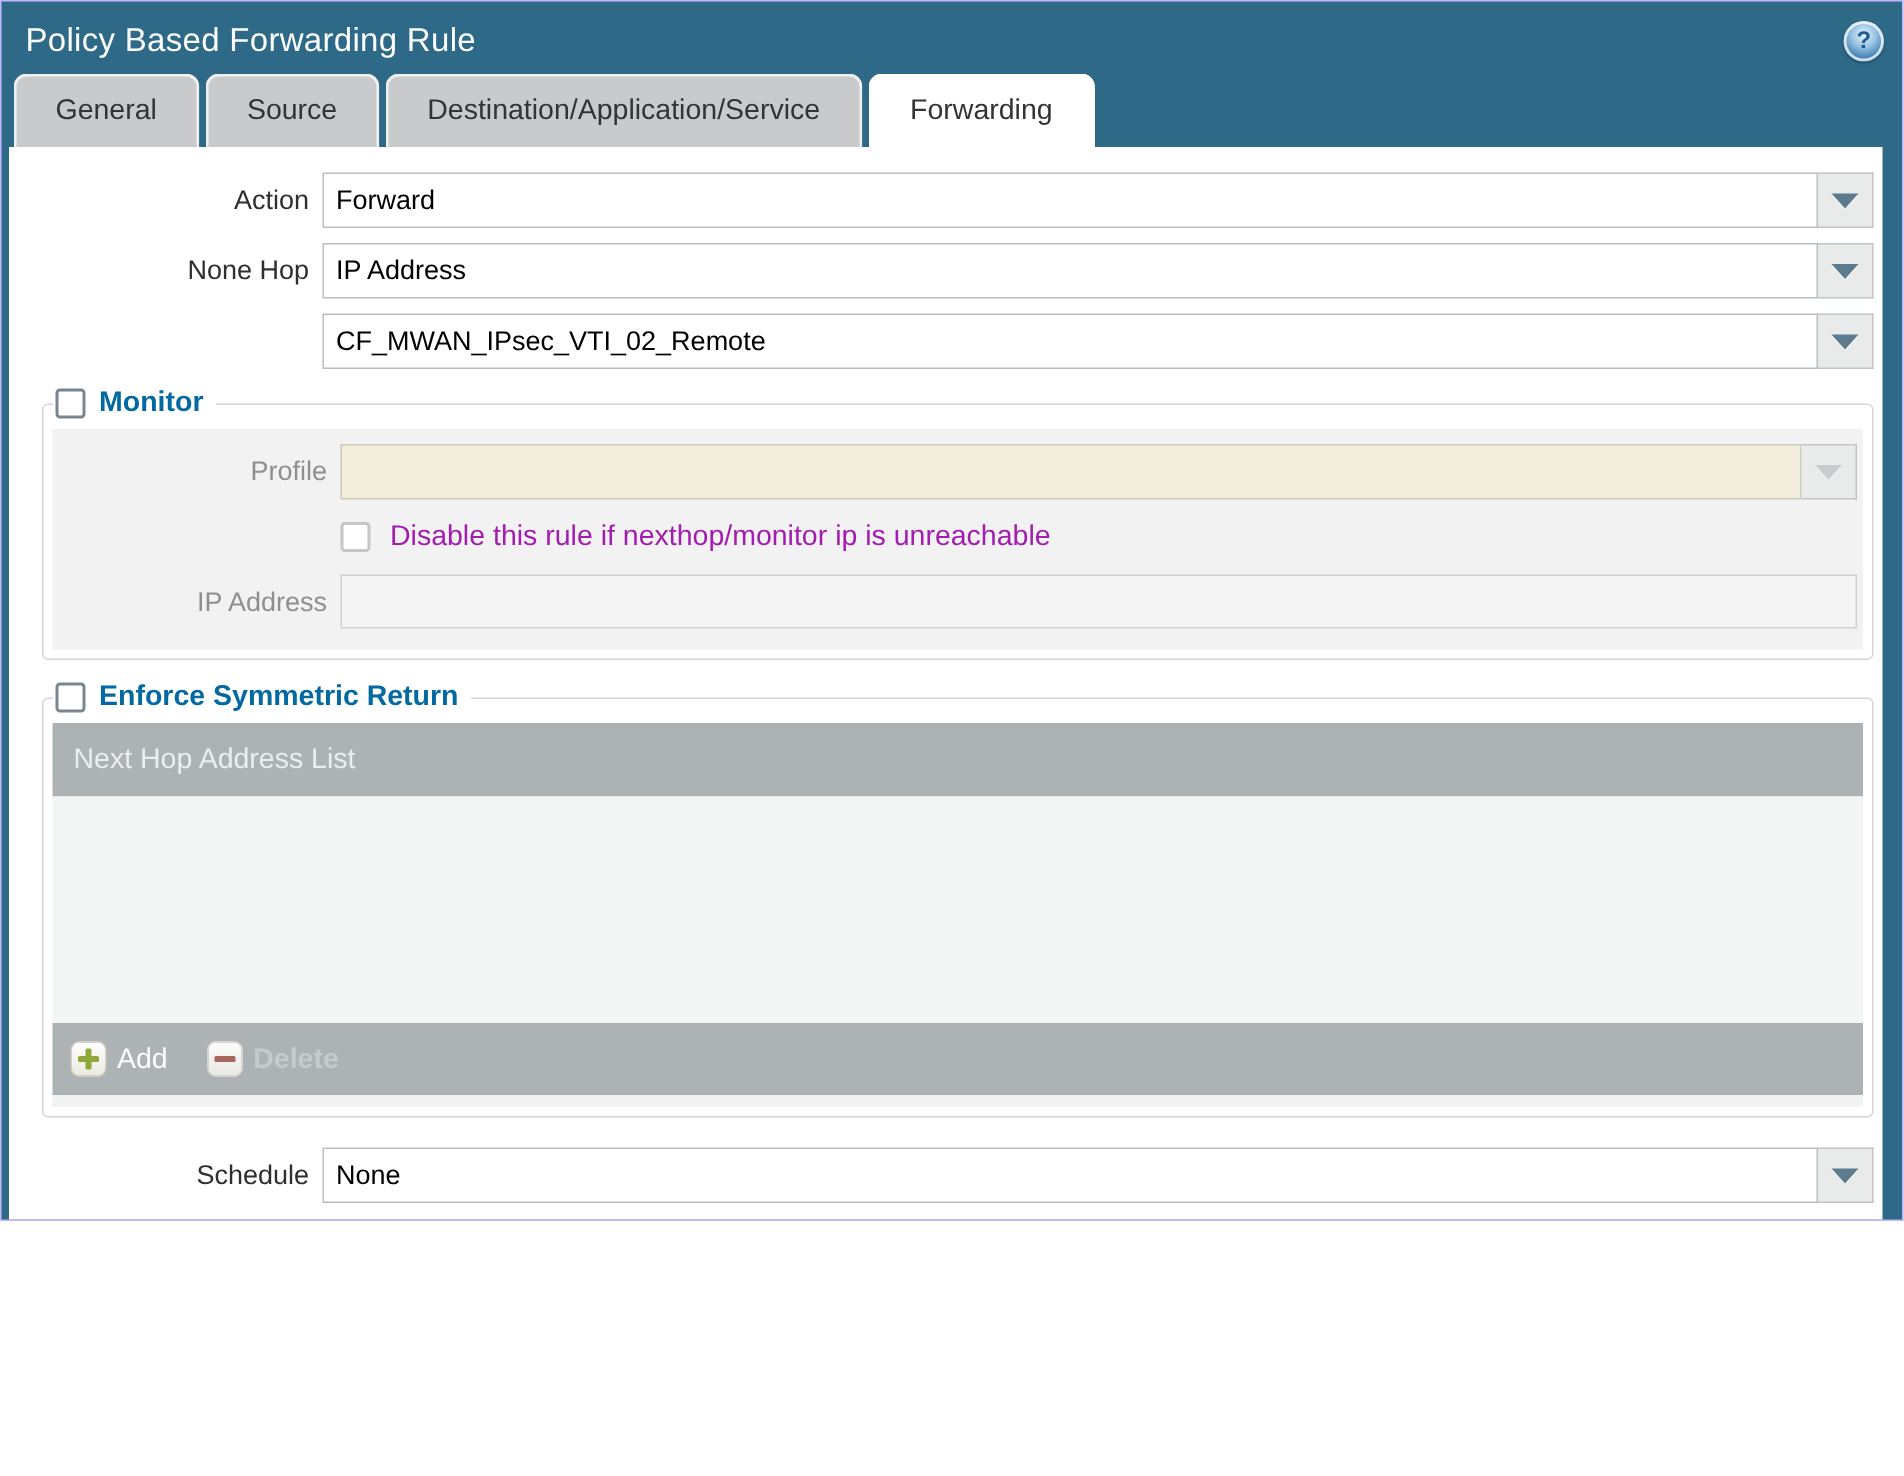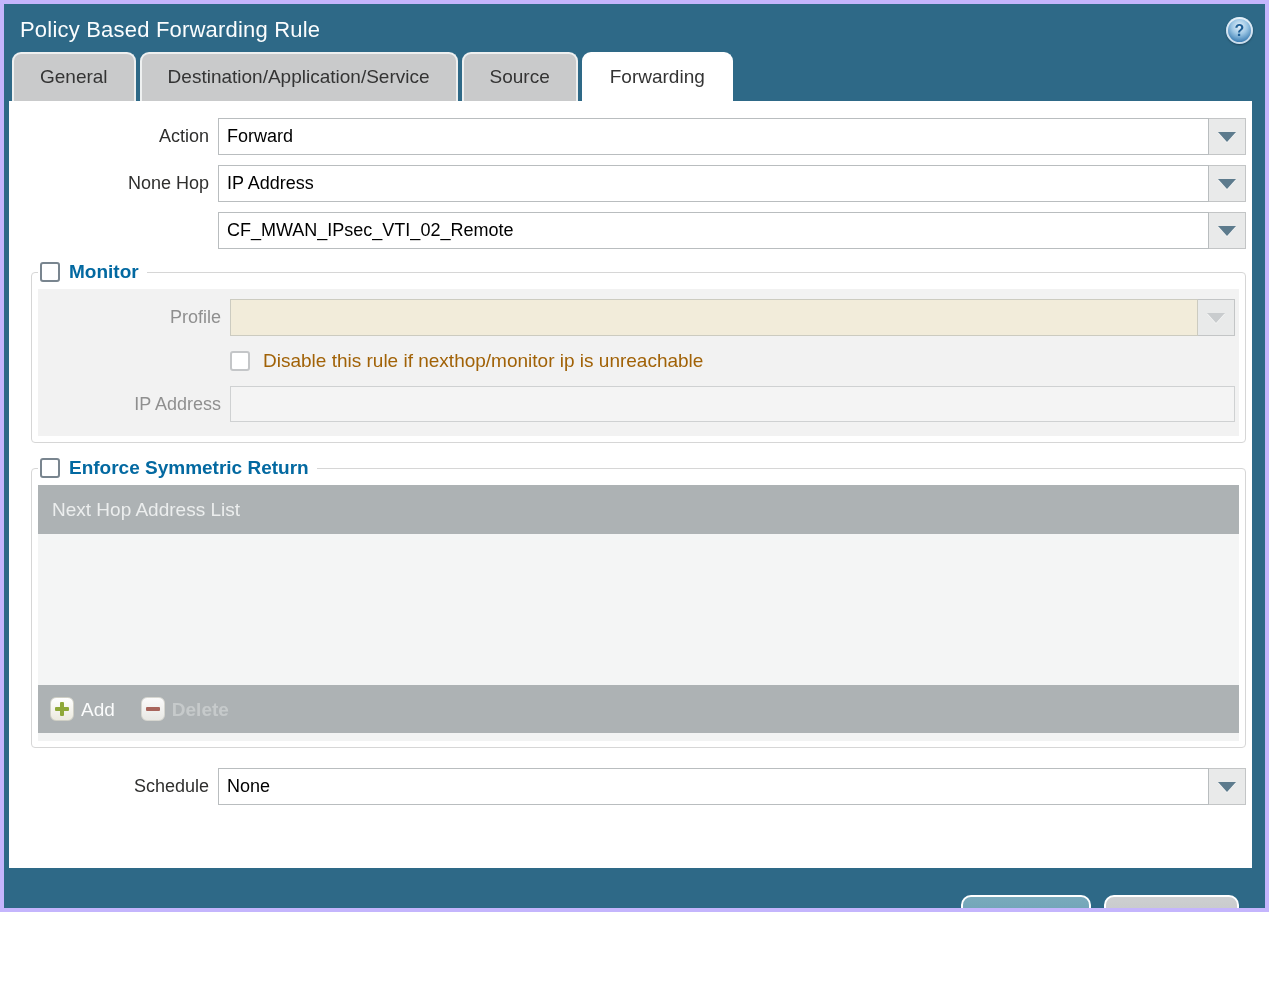--- a/index.html
+++ b/index.html
@@ -1,21 +1,21 @@
 <!DOCTYPE html>
 <html><head>
 <meta charset="utf-8">
 <style>
   * { box-sizing: border-box; margin: 0; padding: 0; }
   html,body { width: 1269px; height: 984px; }
   body { font-family: "Liberation Sans", sans-serif; }
 
   .window {
-    width: 1269px; height: 912px;
-    border: 4px solid #c4b5fd;
+    width: 1269px; height: 814px;
+    border: 1px solid #c4b5fd;
     background: #2e6987;
     position: relative;
     overflow: hidden;
   }
 
   
   .titlebar {
     display: flex; justify-content: space-between; align-items: flex-start;
     padding: 13px 12px 6px 16px;
   }
@@ -104,21 +104,21 @@
     flex: 1; height: 37px;
     background: #f2ecda; border: 1px solid #cccbc0;
     font-size: 18px;
   }
   .field-gray {
     flex: 1; height: 36px;
     background: #f4f4f4; border: 1px solid #cfd1d2;
     font-size: 18px;
   }
   .cbrow { display: flex; align-items: center; gap: 13px; padding-left: 192px; margin: 14px 0; }
-  .cbrow .cbtext { font-size: 19px; color: #a16207; }
+  .cbrow .cbtext { font-size: 19px; color: #a21caf; }
 
   
   .nh-table { margin: 6px; }
   .nh-head {
     height: 49px; background: #adb2b4;
     display: flex; align-items: center; padding-left: 14px;
     font-size: 19px; color: #eceeee;
   }
   .nh-body { height: 151px; background: #f4f5f5; }
   .nh-foot {
@@ -167,22 +167,22 @@
 
 <div class="window">
 
   <div class="titlebar">
     <div class="title">Policy Based Forwarding Rule</div>
     <div class="help-btn">?</div>
   </div>
 
   <div class="tabs">
     <div class="tab">General</div>
+    <div class="tab">Source</div>
     <div class="tab">Destination/Application/Service</div>
-    <div class="tab">Source</div>
     <div class="tab active">Forwarding</div>
   </div>
 
   <div class="content">
 
     <div class="frow">
       <div class="flabel">Action</div>
       <div class="textfield">Forward</div>
       <div class="dd-btn">
         <span class="dd-arrow"></span>

